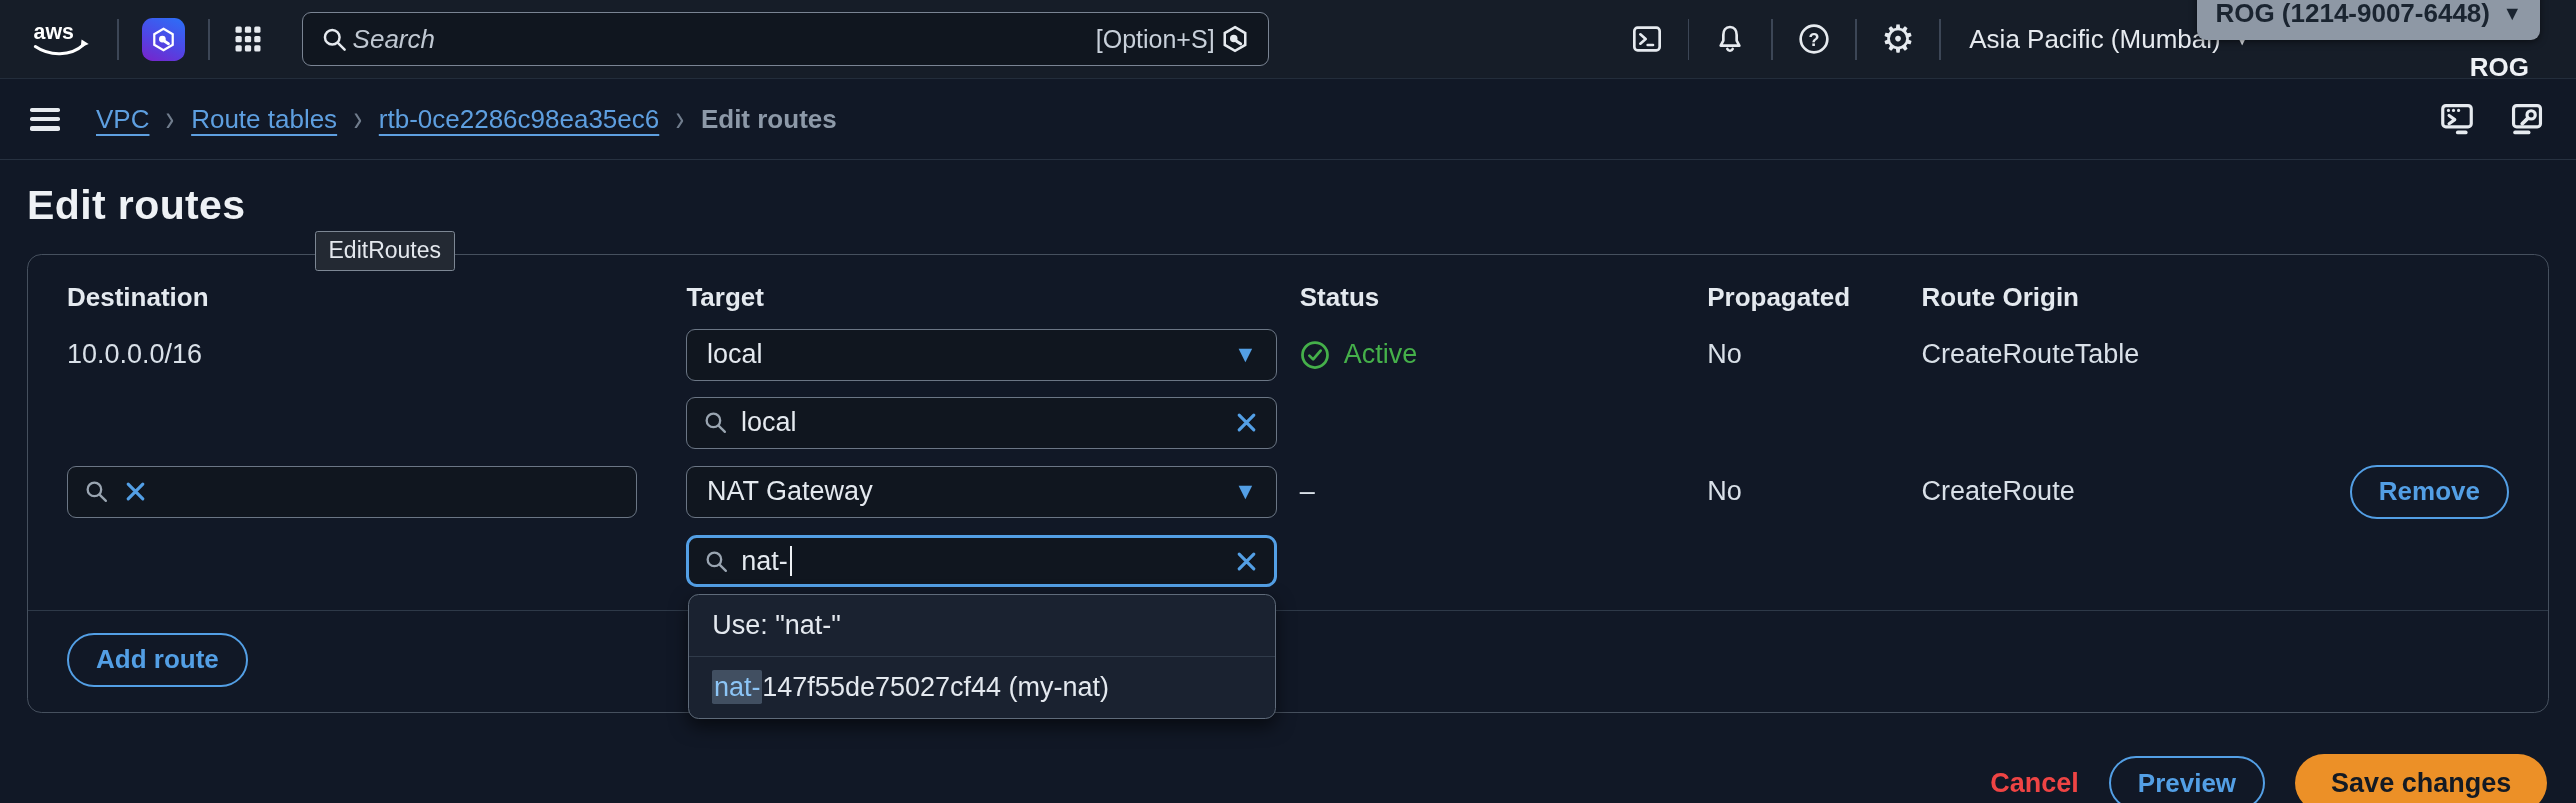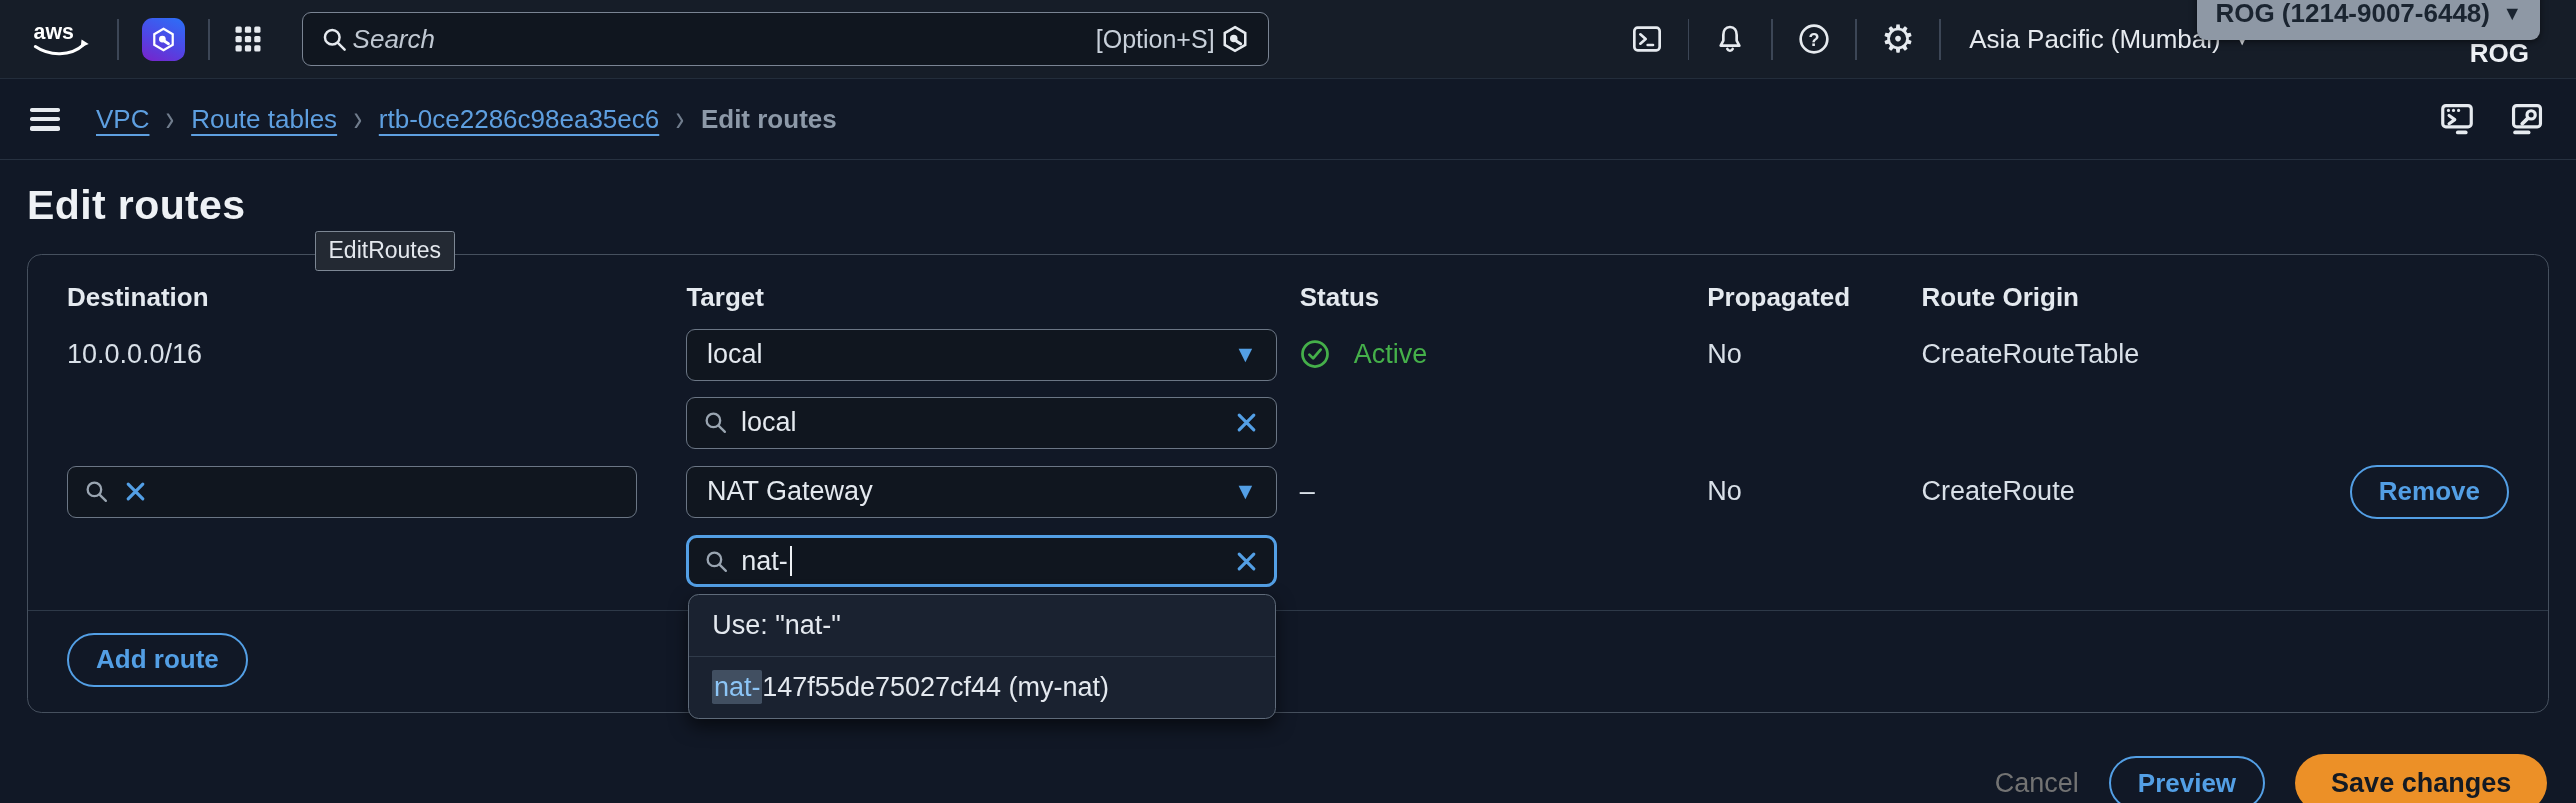--- a/index.html
+++ b/index.html
@@ -39,21 +39,21 @@
   .nav-search input::placeholder { color:#c0c8d2; font-style:italic; }
   .nav-shortcut { color:#c8d0da; font-size:25px; white-space:nowrap; }
   .nav-q-badge { width:30px; height:30px; color:#e6eaef; }
   .nav-right { display:flex; align-items:center; margin-left:auto; margin-right:295px; }
   .nav-icon-btn { width:36px; height:36px; color:#e6eaef; display:flex; align-items:center; justify-content:center; }
   .nav-icon-btn svg { width:32px; height:32px; }
   .gear-glyph { font-size:38px; line-height:36px; color:#e6eaef; }
   .region-btn { display:flex; align-items:center; gap:12.5px; color:#e6eaef; font-size:26px; margin-left:5.4px; white-space:nowrap; }
   .caret-down { color:#e6eaef; font-size:18px; }
   .account-label {
-    position:absolute; right:47px; top:38px; color:#eef1f5;
+    position:absolute; right:47px; top:52px; color:#eef1f5;
     font-size:26px; font-weight:bold;
   }
   .account-overlay {
     position:absolute; right:36px; top:-12.5px; z-index:50;
     background:#8e98a5; color:#1a2430; font-weight:bold; font-size:26px;
     border-radius:9px; padding:10.7px 18px; display:flex; align-items:center; gap:12.5px;
     box-shadow:0 1.8px 7.2px rgba(0,0,0,.5);
   }
   .account-overlay .caret-down { color:#1a2430; font-size:19.7px; }
 
@@ -113,21 +113,21 @@
     flex:1; min-width:0; background:transparent; border:none; outline:none;
     color:#e4e9ef; font-size:27px; font-family:"Liberation Sans", sans-serif;
   }
   .clear-x { width:27px; height:27px; color:#539fe5; flex:none; cursor:pointer; }
   .search-box.focused { border:3.6px solid #539fe5; border-radius:10.7px; padding:0 14.3px; }
   .typed-text { font-size:27px; color:#e4e9ef; }
   .text-caret { width:2.7px; height:30px; background:#eef1f5; margin-left:1.8px; }
   .filter-flex1 { flex:1; display:flex; align-items:center; }
   .w-dest { width:570px; }
 
-  .status-cell { display:flex; align-items:flex-start; gap:24px; }
+  .status-cell { display:flex; align-items:flex-end; gap:14px; }
   .status-cell svg { width:30px; height:30px; color:#45b04a; }
   .status-active { color:#45b04a; font-size:27px; }
 
   .btn-outline {
     display:inline-flex; align-items:center; justify-content:center;
     border:2.7px solid #539fe5; color:#539fe5; background:transparent;
     border-radius:894px; font-size:26px; font-weight:bold;
     padding:9.8px 27px; cursor:pointer; font-family:"Liberation Sans", sans-serif;
     white-space:nowrap;
   }
@@ -141,21 +141,21 @@
     overflow:hidden; box-shadow:0 7.2px 18px rgba(0,0,0,.55);
   }
   .suggest-use { padding:15px 23px; font-size:27px; color:#e4e9ef; border-bottom:1.8px solid #303b4a; cursor:pointer; }
   .suggest-item { padding:15px 23px; font-size:27px; color:#e4e9ef; cursor:pointer; }
   .match-hl { background:#414f61; color:#8cc5f6; padding:1.8px 1.8px; border-radius:1.8px; }
 
   .panel-footer { border-top:1.8px solid #2e3948; padding:21.5px 39px 25px; }
 
   
   .actions-row { display:flex; align-items:center; justify-content:flex-end; gap:30px; margin-top:41px; padding-right:1.8px; }
-  .link-btn { color:#737373; font-size:27px; font-weight:normal; background:none; border:none; cursor:pointer; font-family:"Liberation Sans", sans-serif;text-align:right; }
+  .link-btn { color:#ef4444; font-size:27px; font-weight:bold; background:none; border:none; cursor:pointer; font-family:"Liberation Sans", sans-serif;text-align:right; }
   .btn-primary {
     background:#ec9027; color:#131a24; border:none; border-radius:894px;
     font-size:27px; font-weight:bold; padding:13.4px 36px; cursor:pointer;
     font-family:"Liberation Sans", sans-serif;
   }
 </style>
 </head>
 <body>
 
 <header class="topnav">

